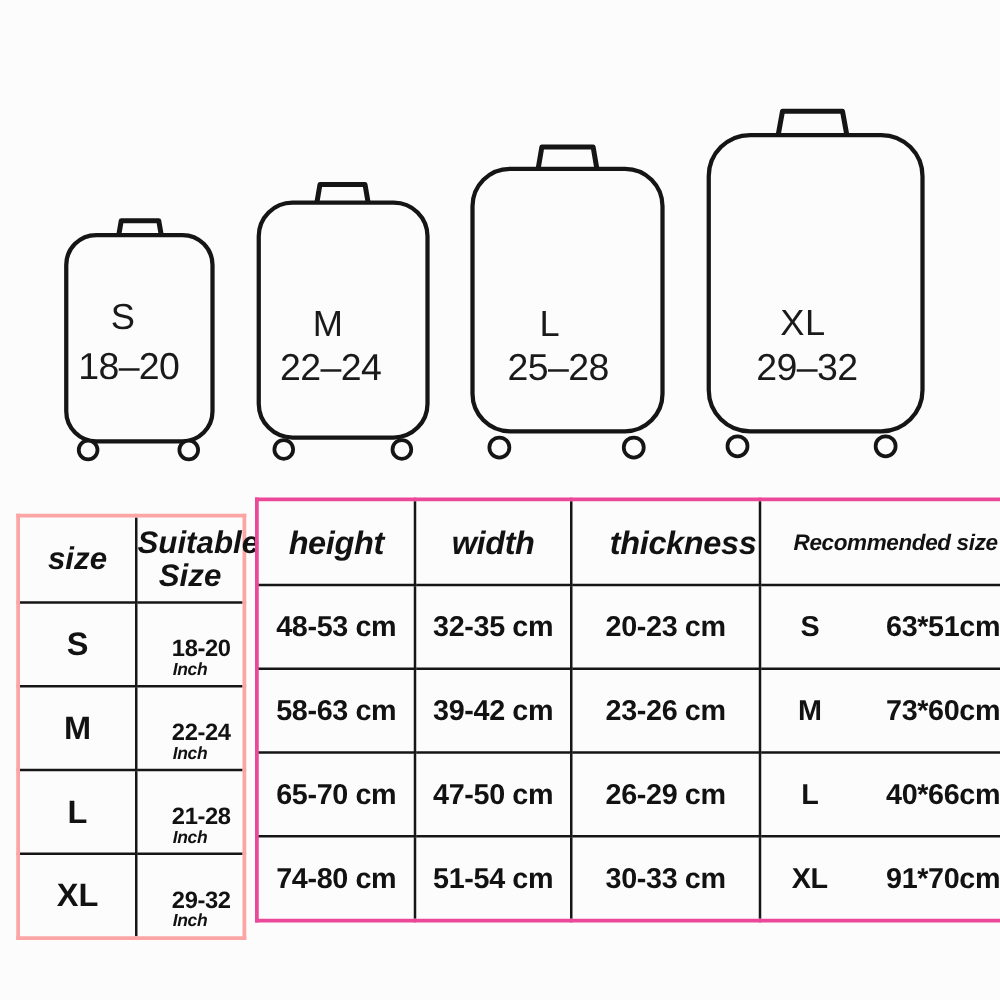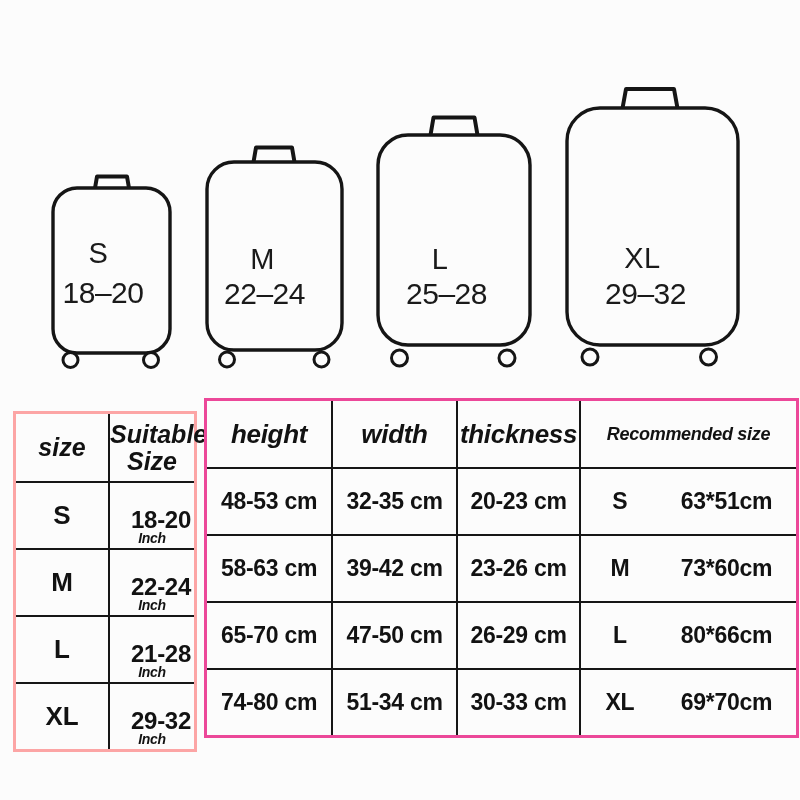--- a/index.html
+++ b/index.html
@@ -24,30 +24,30 @@
 
   table { position:absolute; border-collapse:collapse; table-layout:fixed; }
   th, td { border:2.6px solid #161616; text-align:center; vertical-align:middle; padding:0; }
   .tbl-left  { left:13px;  top:411px; width:184px; border:3px solid #fca5a5; }
   .tbl-right { left:204px; top:398px; width:583px; border:3px solid #ec4899; }
 
   .tbl-left th  { height:67px; font-size:25px; font-weight:bold; font-style:italic; line-height:1.08; }
   .tbl-left td  { height:65px; }
   .tbl-left .col-size { width:92px; }
   .tbl-left .cell-letter { font-size:26px; font-weight:bold; }
-  .range-num  { display:block; font-size:24px; font-weight:bold; line-height:1.0;
+  .range-num  { display:block; font-size:19px; font-weight:bold; line-height:1.0;
                 letter-spacing:-0.3px; margin-top:22px;padding-left:18px; }
   .range-unit { display:block; font-size:14px; font-weight:bold; font-style:italic;
                 line-height:0.95; letter-spacing:-0.3px; }
 
   .tbl-right th { height:66px; font-size:26px; font-weight:bold; font-style:italic;
                   letter-spacing:-0.3px; }
   .tbl-right th.col-rec { font-size:18px; }
   .tbl-right td { height:65px; font-size:23px; font-weight:bold; letter-spacing:-0.3px;margin-top:28px; }
-  .col-h { width:124px; } .col-w { width:123px; } .col-t { width:121px; } .col-rec { width:215px; }
+  .col-h { width:124px; } .col-w { width:123px; } .col-t { width:121px;padding-left:28px; } .col-rec { width:215px; }
   .rec-cell { display:flex; justify-content:center; align-items:center; gap:46px; }
   .rec-cell .rec-letter { min-width:30px; text-align:center; }
 </style>
 </head>
 <body>
 
 <div class="stage">
 
   <svg class="illustration" width="800" height="400" viewBox="0 0 800 400">
 
@@ -155,31 +155,31 @@
         </div>
       </td>
     </tr>
     <tr>
       <td>65-70 cm</td>
       <td>47-50 cm</td>
       <td>26-29 cm</td>
       <td>
         <div class="rec-cell">
           <span class="rec-letter">L</span>
-          <span>80*66cm</span>
+          <span>40*66cm</span>
         </div>
       </td>
     </tr>
     <tr>
       <td>74-80 cm</td>
-      <td>51-34 cm</td>
+      <td>51-54 cm</td>
       <td>30-33 cm</td>
       <td>
         <div class="rec-cell">
           <span class="rec-letter">XL</span>
-          <span>69*70cm</span>
+          <span>91*70cm</span>
         </div>
       </td>
     </tr>
   </tbody>
     </table>
 
 </div>
 
 </body></html>

